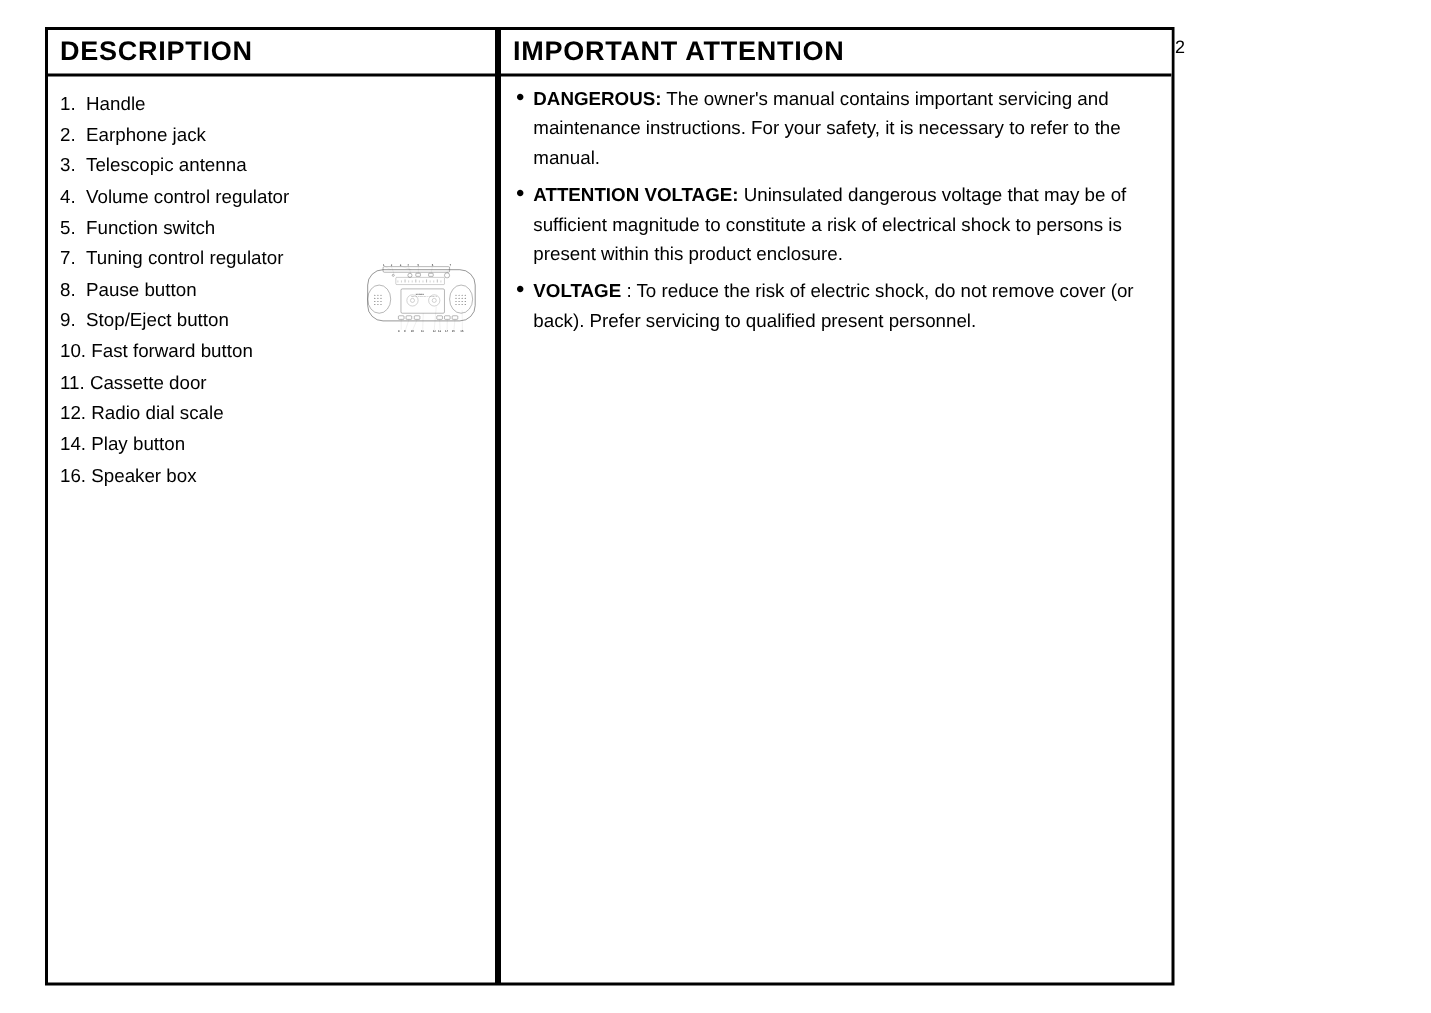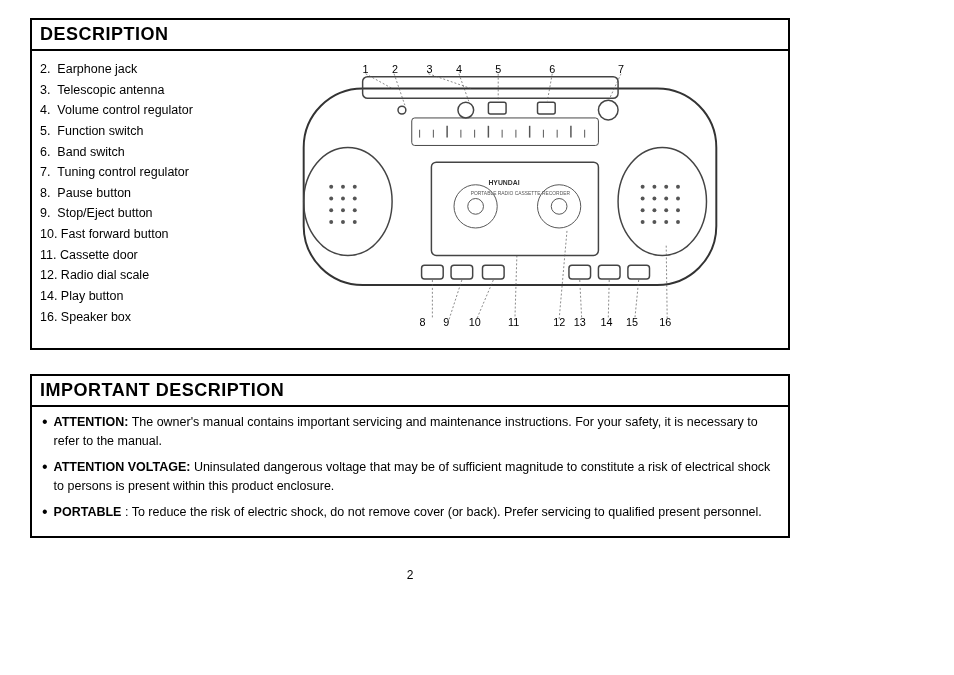--- a/index.html
+++ b/index.html
@@ -11,22 +11,22 @@
       font-size: 13px;
       color: #000;
       overflow: hidden;
     }
 
     .page {
       width: 820px;
       height: 675px;
       padding: 18px 30px 10px 30px;
       display: flex;
-      flex-direction: column;
-      gap: 16px;
+      flex-direction: row;
+      gap: 0;
     }
 
     
     .section-box {
       border: 2px solid #000;
       margin-bottom: 8px;
     }
 
     .section-title {
       background: #fff;
@@ -113,25 +113,25 @@
 <body>
 
 <div class="page">
 
   <div class="section-box">
     <div class="section-title">DESCRIPTION</div>
     <div class="description-content">
 
       <div class="description-list">
         <ol>
+          <li>1.&nbsp;&nbsp;Handle</li>
           <li>2.&nbsp;&nbsp;Earphone jack</li>
           <li>3.&nbsp;&nbsp;Telescopic antenna</li>
           <li>4.&nbsp;&nbsp;Volume control regulator</li>
           <li>5.&nbsp;&nbsp;Function switch</li>
-          <li>6.&nbsp;&nbsp;Band switch</li>
           <li>7.&nbsp;&nbsp;Tuning control regulator</li>
           <li>8.&nbsp;&nbsp;Pause button</li>
           <li>9.&nbsp;&nbsp;Stop/Eject button</li>
           <li>10.&nbsp;Fast forward button</li>
           <li>11.&nbsp;Cassette door</li>
           <li>12.&nbsp;Radio dial scale</li>
           <li>14.&nbsp;Play button</li>
           <li>16.&nbsp;Speaker box</li>
         </ol>
       </div>
@@ -261,43 +261,43 @@
           <line x1="371" y1="225" x2="367" y2="265" stroke="#555" stroke-width="0.7" stroke-dasharray="2,2"></line>
           <line x1="399" y1="190" x2="400" y2="265" stroke="#555" stroke-width="0.7" stroke-dasharray="2,2"></line>
 
         </svg>
       </div>
 
     </div>
   </div>
 
   <div class="section-box">
-    <div class="section-title">IMPORTANT DESCRIPTION</div>
+    <div class="section-title">IMPORTANT ATTENTION</div>
     <div class="safeguards-content">
 
       <div class="safeguard-item">
         <span class="bullet">•</span>
         <span class="safeguard-text">
-          <span class="bold-label">ATTENTION:</span>
+          <span class="bold-label">DANGEROUS:</span>
           <span> The owner's manual contains important servicing and maintenance instructions. For your safety, it is necessary to refer to the manual.</span>
         </span>
       </div>
 
       <div class="safeguard-item">
         <span class="bullet">•</span>
         <span class="safeguard-text">
           <span class="bold-label">ATTENTION VOLTAGE:</span>
           <span> Uninsulated dangerous voltage that may be of sufficient magnitude to constitute a risk of electrical shock to persons is present within this product enclosure.</span>
         </span>
       </div>
 
       <div class="safeguard-item">
         <span class="bullet">•</span>
         <span class="safeguard-text">
-          <span class="bold-label">PORTABLE</span>
+          <span class="bold-label">VOLTAGE</span>
           <span>: To reduce the risk of electric shock, do not remove cover (or back). Prefer servicing to qualified present personnel.</span>
         </span>
       </div>
 
     </div>
   </div>
 
   <div class="page-number">2</div>
 
 </div>

